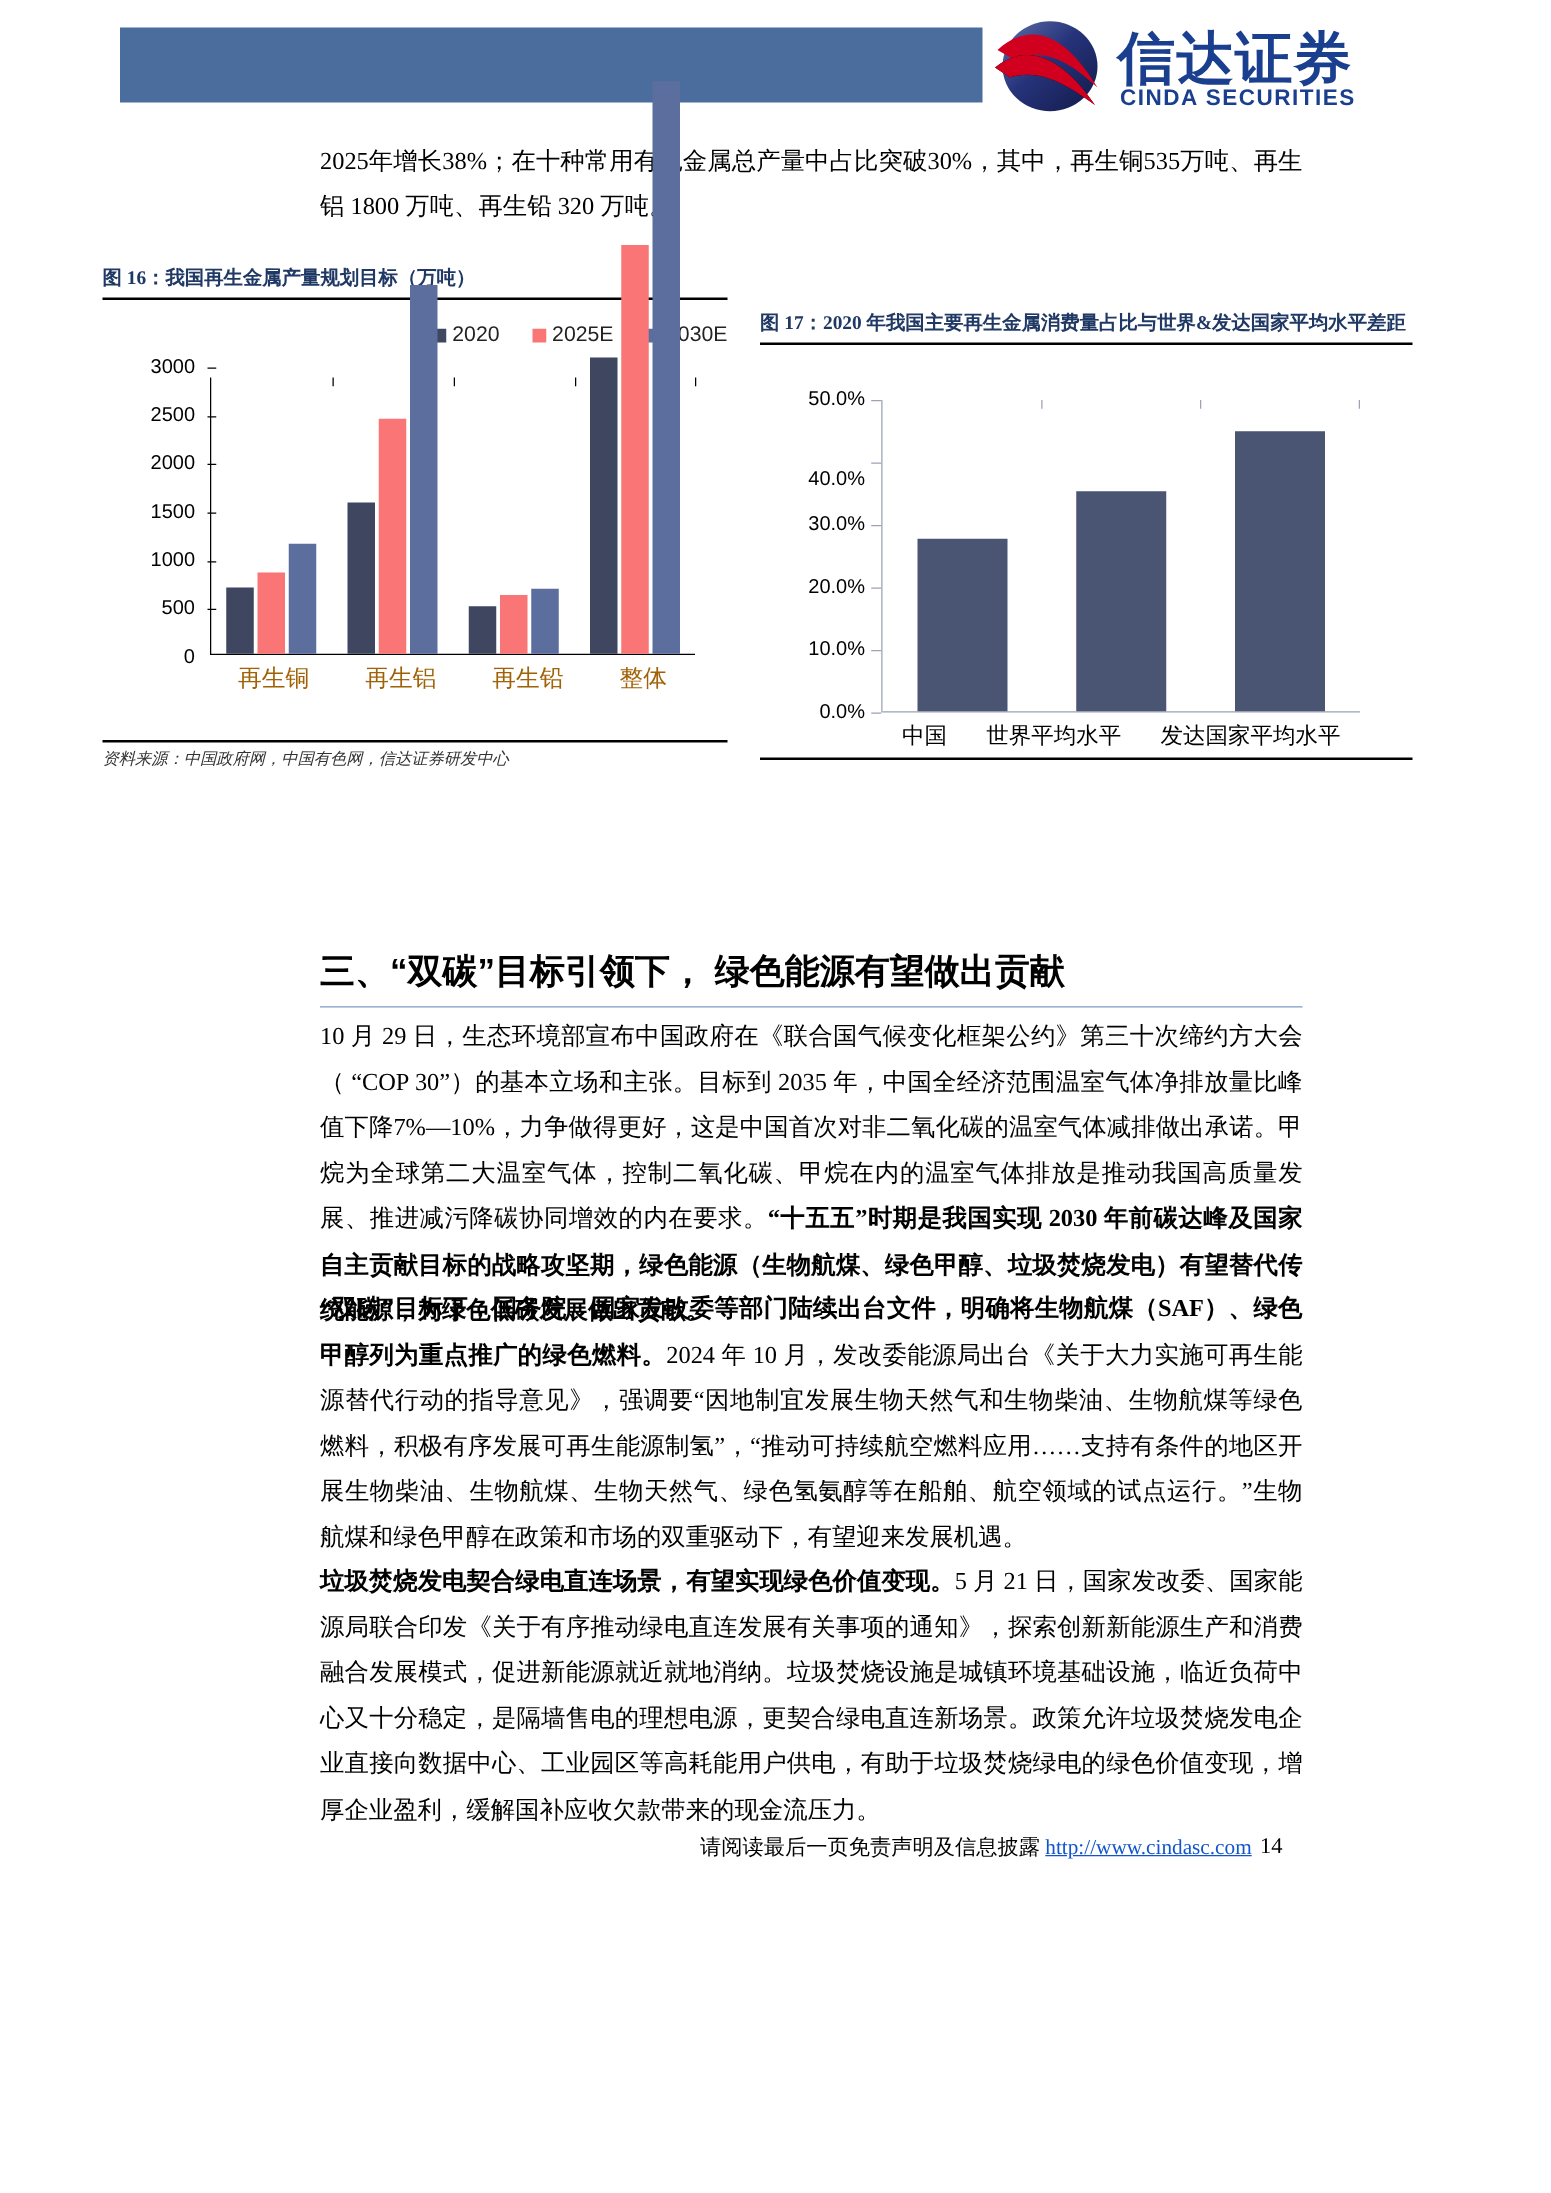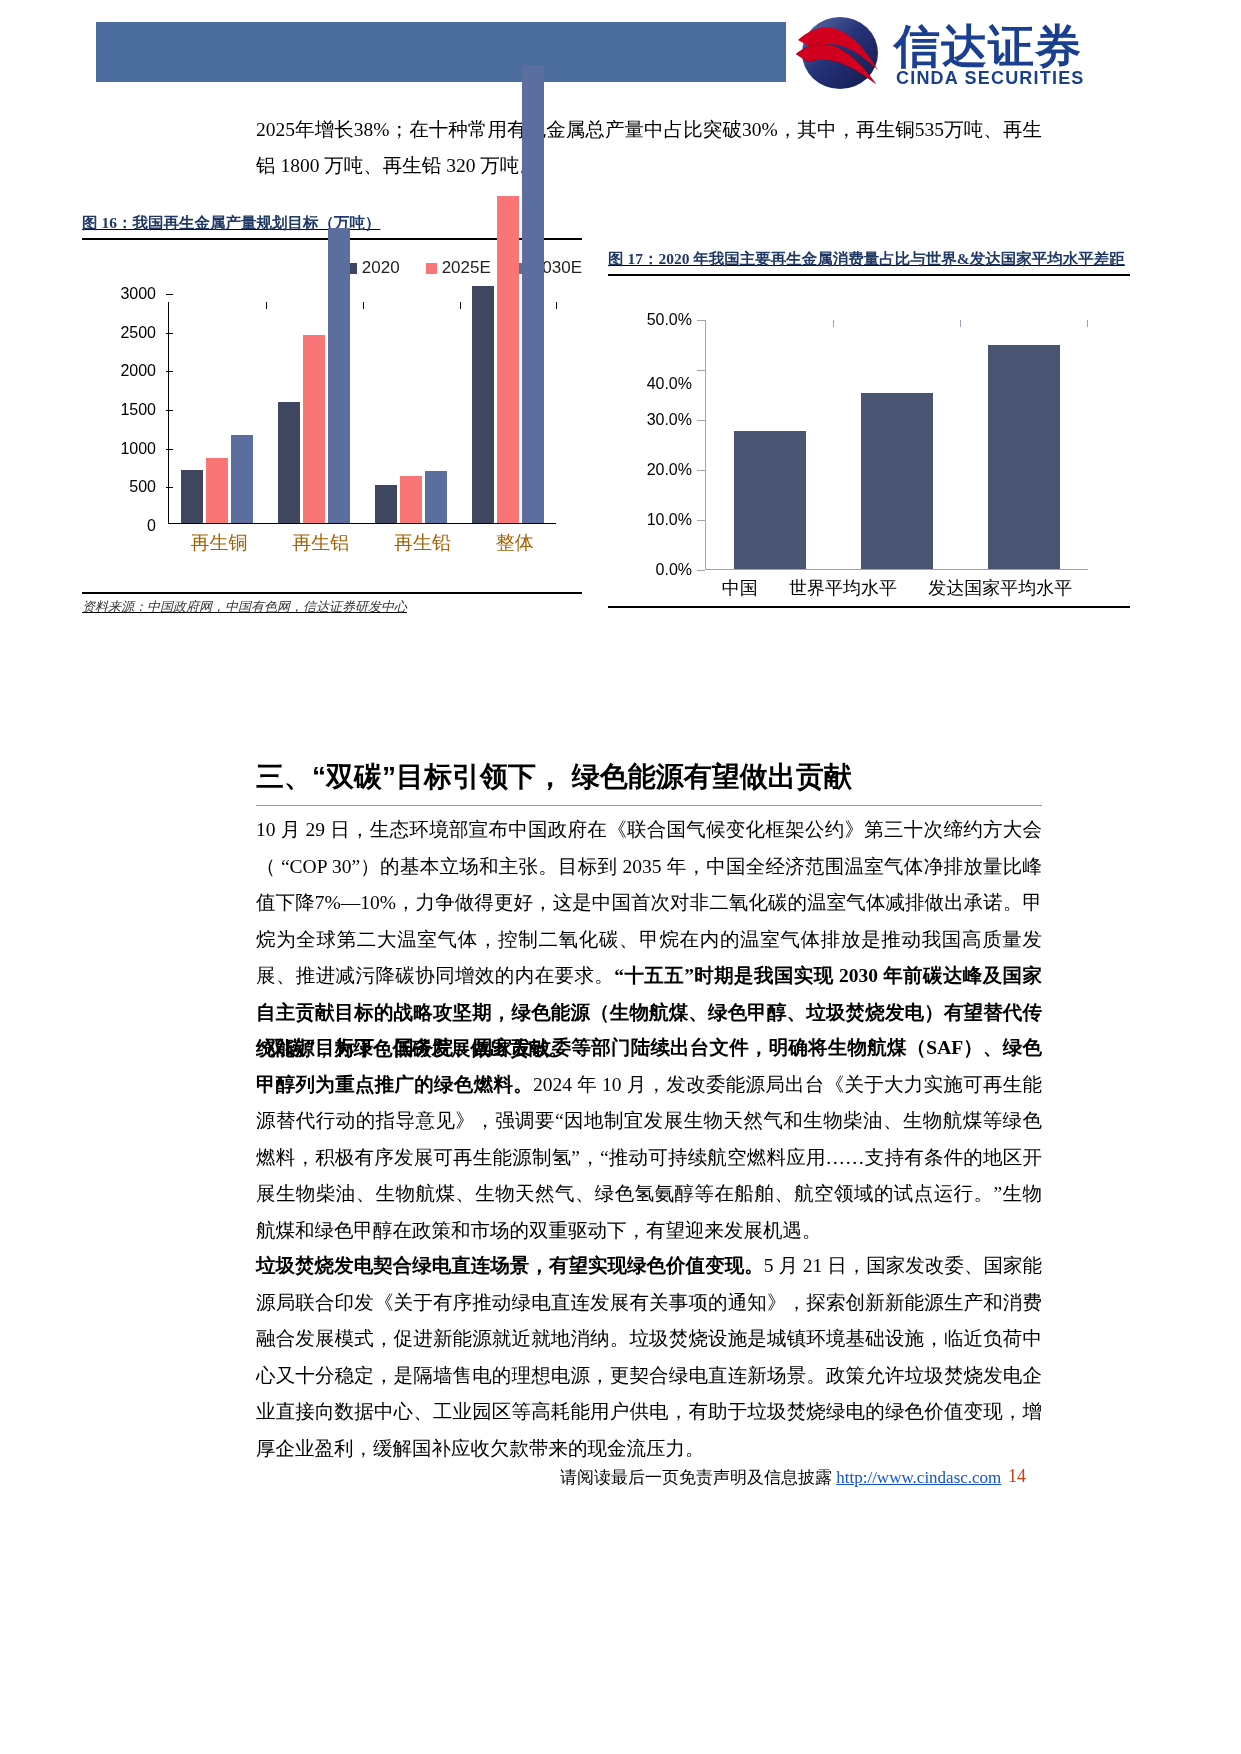--- a/index.html
+++ b/index.html
@@ -37,21 +37,21 @@
   }
 
   
   .intro {
     position: absolute; left: 256px; top: 112px; width: 786px;
     font-size: 19.5px; line-height: 36px; color: #000;
     text-align: justify;
   }
 
   
-  .fig { position: absolute; text-decoration: underline; }
+  .fig { position: absolute; }
   .fig-left  { left: 82px;  top: 212px; width: 500px; }
   .fig-right { left: 608px; top: 212px; width: 522px; }
 
   .fig-title {
     font-family: "Liberation Serif", serif;
     font-size: 15.5px; font-weight: 700; color: #1f3864;
     line-height: 22px;
     white-space: nowrap;
   }
   .fig-title.wrap { white-space: normal; margin-top: 36px; }
@@ -156,21 +156,21 @@
   }
   .b { font-weight: 700; }
 
   
   .footer {
     position: absolute; left: 0; top: 1466px; width: 1241px;
     font-size: 17px; color: #000;
   }
   .footer-inner { position: absolute; left: 560px; width: 470px; white-space: nowrap; }
   .footer-link { color: #1155cc; text-decoration: underline; }
-  .page-no { position: absolute; left: 1008px; top: 0; font-size: 18px; color: #c2410c; }
+  .page-no { position: absolute; left: 1008px; top: 0; font-size: 18px; color: #000000; }
 </style>
 </head>
 <body>
 
 <div class="page">
 
   <div class="header">
     <div class="header-bar"></div>
     <div class="logo-wrap">
       <svg class="logo-mark" viewBox="0 0 100 78">

